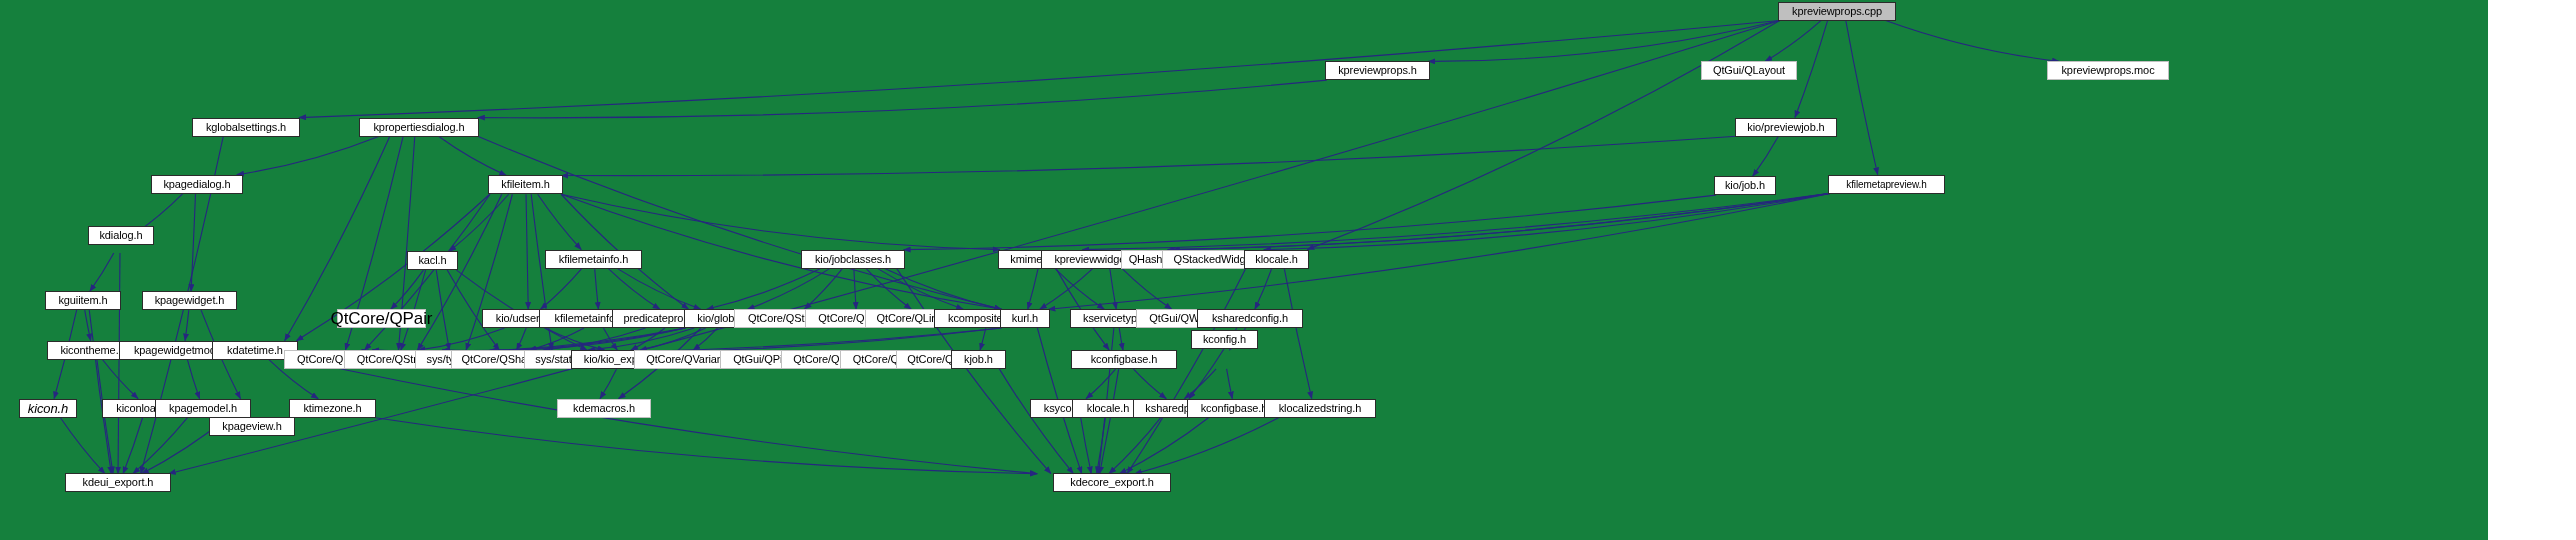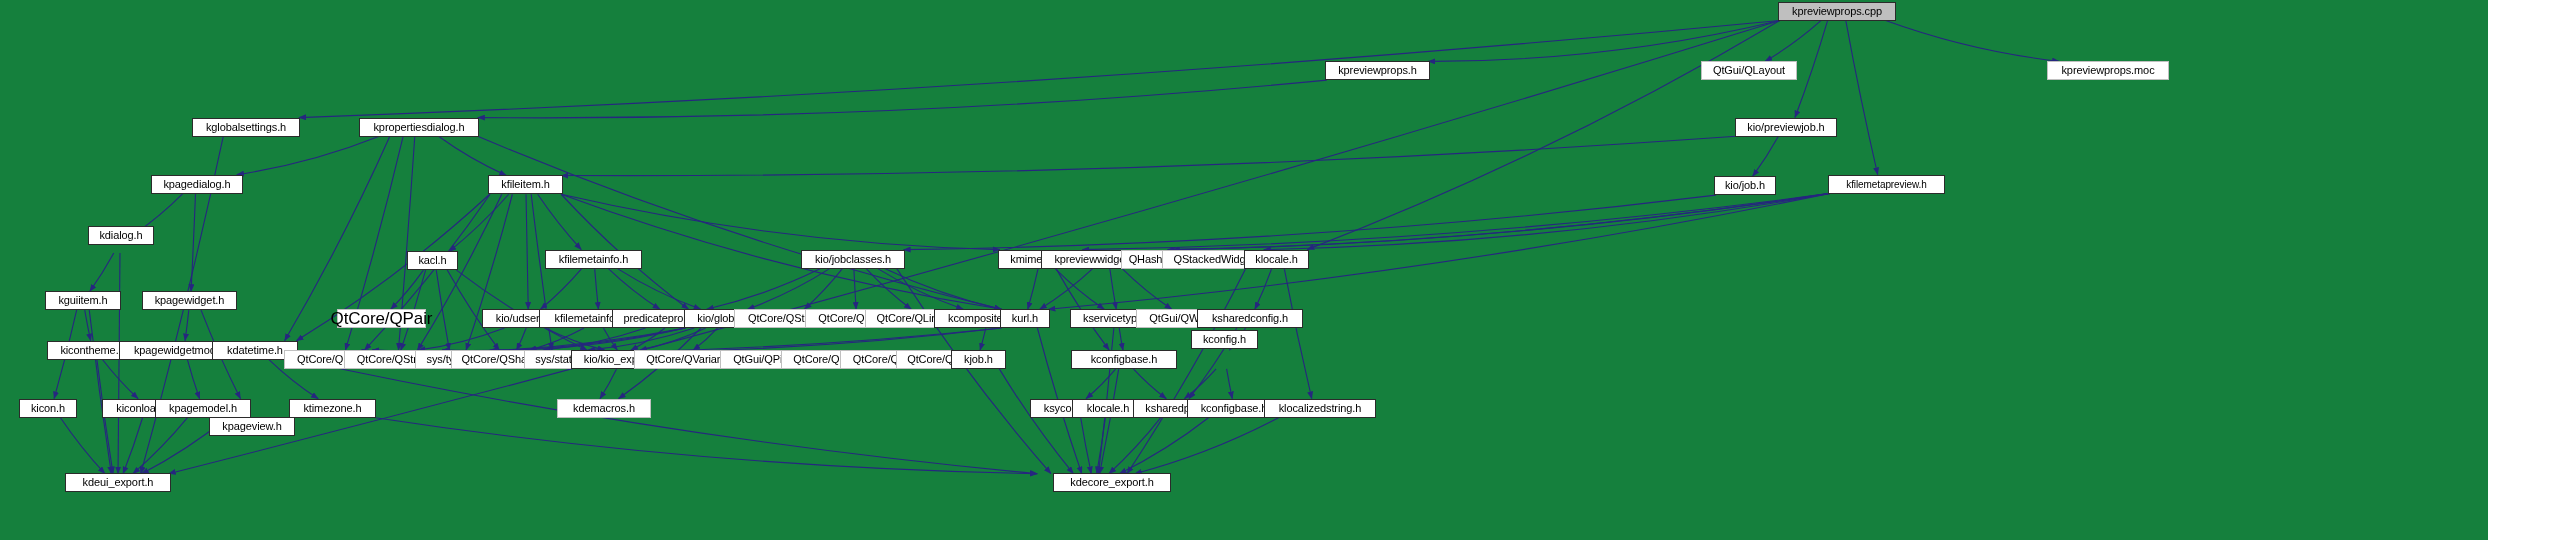--- a/index.html
+++ b/index.html
@@ -321,21 +321,21 @@
       </div>
       <div class="node solid" style="left: 951px; top: 350px; width: 55px; height: 19px; font-size: 11px;">
         <span>kjob.h</span>
       </div>
       <div class="node solid" style="left: 1071px; top: 350px; width: 106px; height: 19px; font-size: 11px;">
         <span>kconfigbase.h</span>
       </div>
       <div class="node solid" style="left: 1191px; top: 330px; width: 67px; height: 19px; font-size: 11px;">
         <span>kconfig.h</span>
       </div>
-      <div class="node solid" style="left: 19px; top: 399px; width: 58px; height: 19px; font-size: 11px;">
+      <div class="node solid" style="left: 19px; top: 399px; width: 58px; height: 19px; font-size: 13px; font-style: italic;">
         <span>kicon.h</span>
       </div>
       <div class="node solid" style="left: 102px; top: 399px; width: 92px; height: 19px; font-size: 11px;">
         <span>kiconloader.h</span>
       </div>
       <div class="node solid" style="left: 155px; top: 399px; width: 96px; height: 19px; font-size: 11px;">
         <span>kpagemodel.h</span>
       </div>
       <div class="node solid" style="left: 209px; top: 417px; width: 86px; height: 19px; font-size: 11px;">
         <span>kpageview.h</span>

